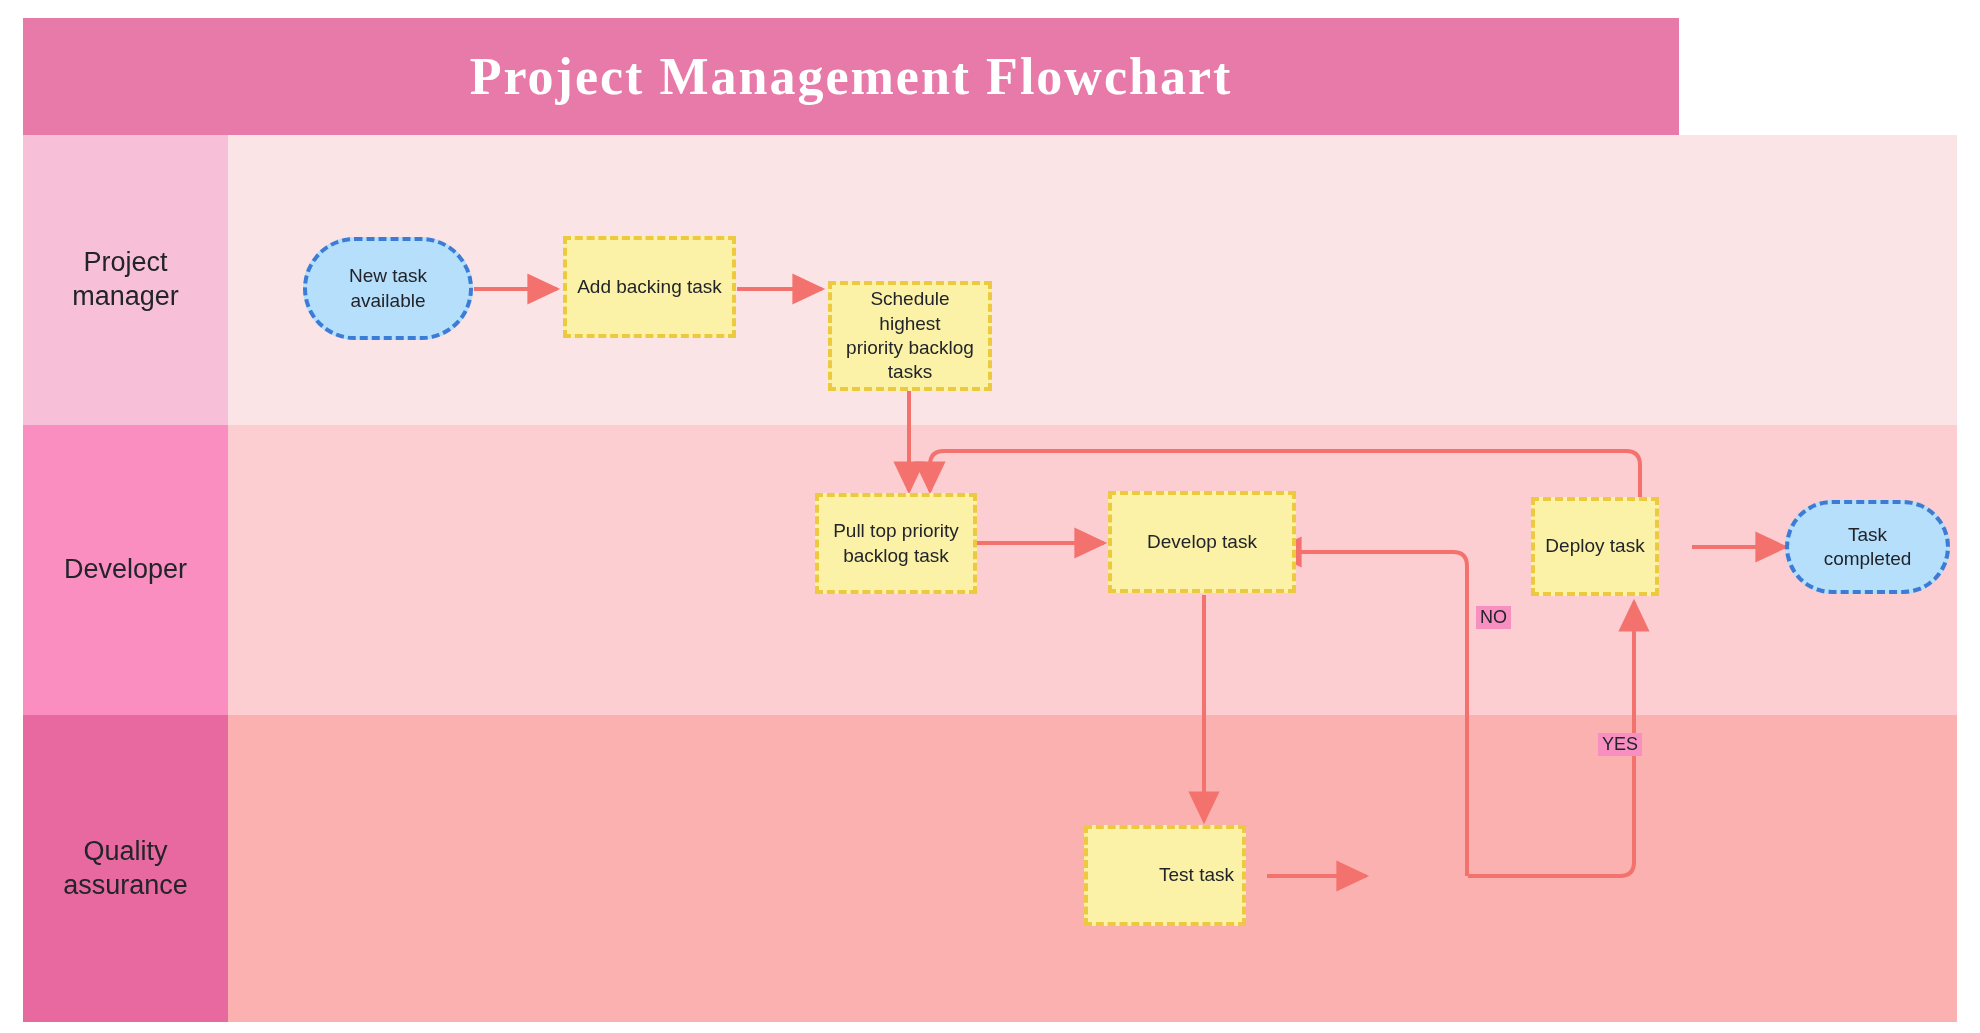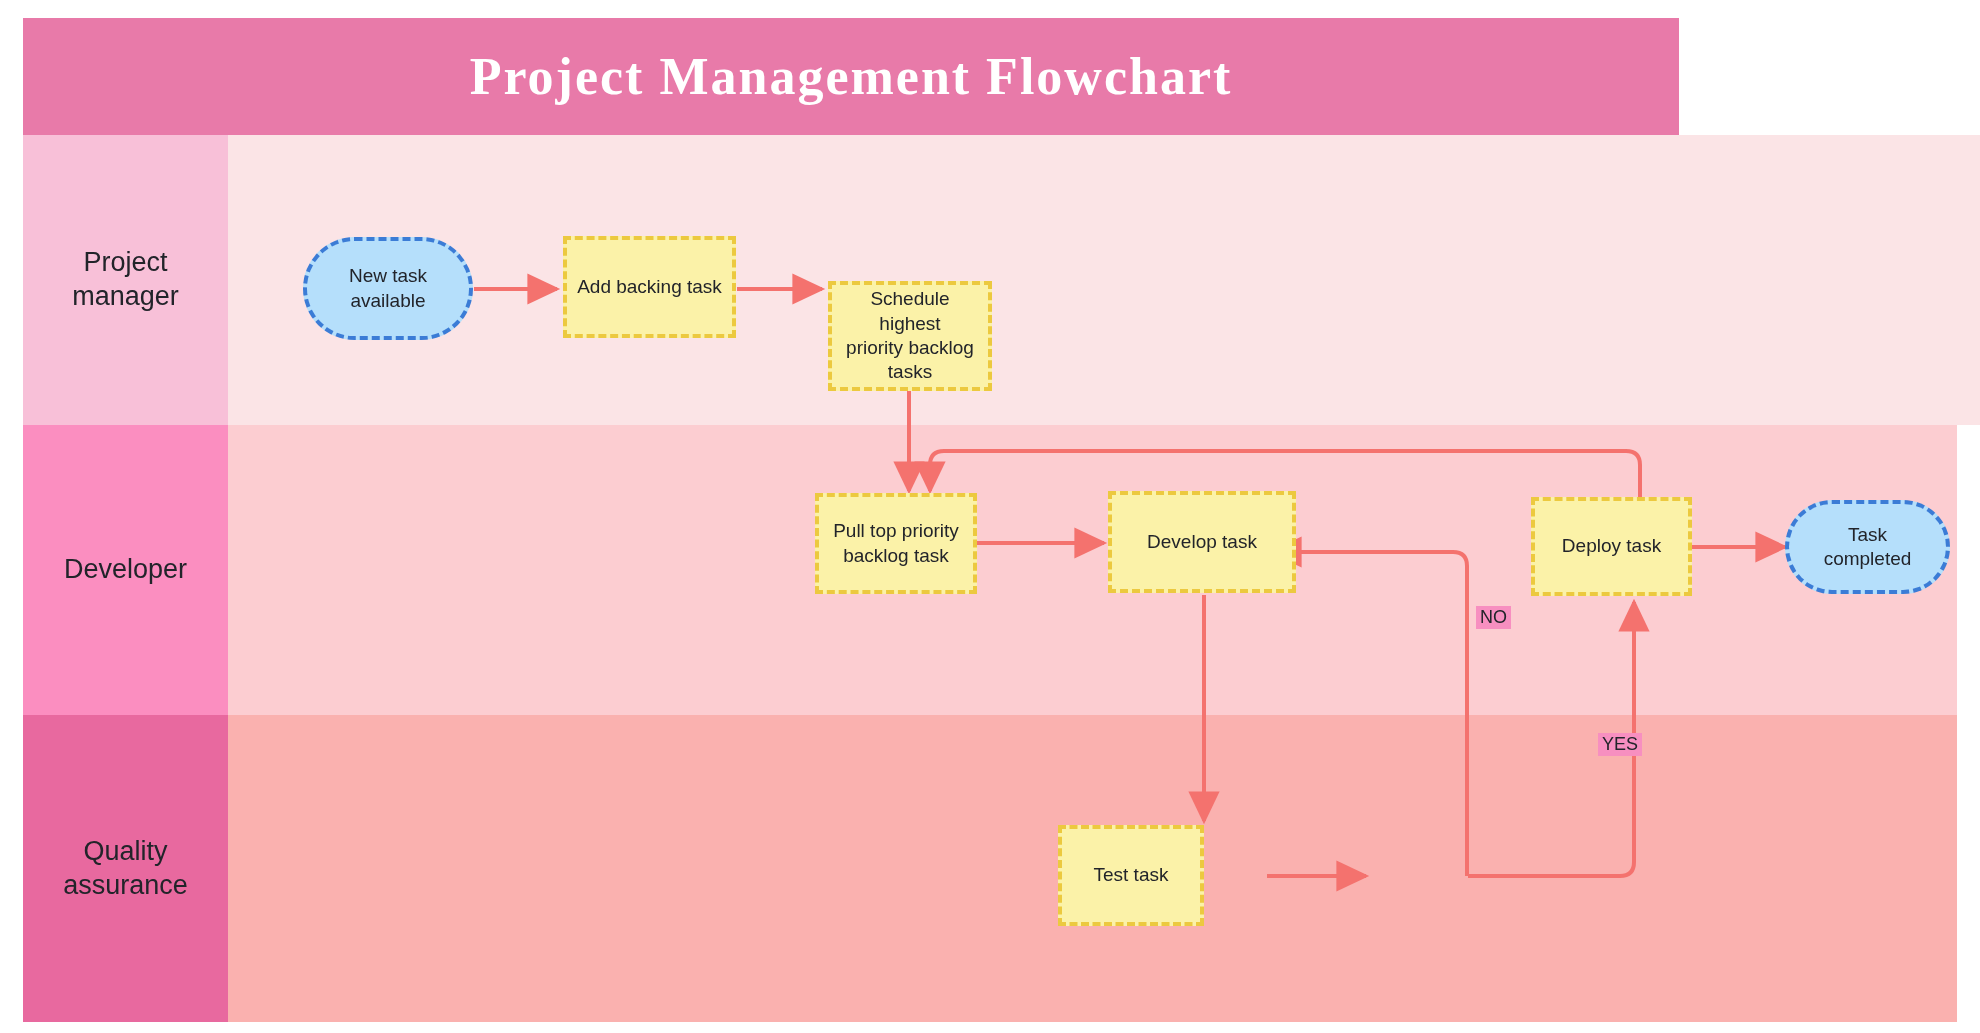--- a/index.html
+++ b/index.html
@@ -19,21 +19,21 @@
   
   .lane{position:absolute;left:23px;width:1934px;}
   .lane-label{
     position:absolute;left:0;top:0;width:205px;height:100%;
     display:flex;align-items:center;justify-content:center;
     text-align:center;color:#22242a;font-size:27px;line-height:1.25;
     padding:0 6px;box-sizing:border-box;
   }
   .lane-body{position:absolute;left:205px;top:0;right:0;height:100%;}
 
-  #lane-pm{top:135px;height:290px;padding-left:24px;}
+  #lane-pm{top:135px;height:290px;}
   #lane-pm .lane-label{background:#f8c0d8;}
   #lane-pm .lane-body{background:#fbe4e6;}
 
   #lane-dev{top:425px;height:290px;}
   #lane-dev .lane-label{background:#fb8ec0;}
   #lane-dev .lane-body{background:#fccdd1;}
 
   #lane-qa{top:715px;height:307px;}
   #lane-qa .lane-label{background:#e8699f;}
   #lane-qa .lane-body{background:#fab1af;}
@@ -134,30 +134,30 @@
 
   <div class="node process" style="left:815px;top:493px;width:162px;height:101px;">
     <span style="white-space:pre-line;">Pull top priority
 backlog task</span>
   </div>
 
   <div class="node process" style="left:1108px;top:491px;width:188px;height:102px;">
     <span style="white-space:pre-line;">Develop task</span>
   </div>
 
-  <div class="node process" style="left:1531px;top:497px;width:161px;height:99px;">
+  <div class="node process" style="left:1531px;top:497px;width:128px;height:99px;">
     <span style="white-space:pre-line;">Deploy task</span>
   </div>
 
   <div class="node terminator" style="left:1785px;top:500px;width:165px;height:94px;">
     <span style="white-space:pre-line;">Task
 completed</span>
   </div>
 
-  <div class="node process" style="left:1058px;top:825px;width:146px;height:101px;">
+  <div class="node process" style="left:1084px;top:825px;width:162px;height:101px;justify-content:flex-end;">
     <span style="white-space:pre-line;">Test task</span>
   </div>
 
 
   <div class="edge-label" style="left:1432px;top:606px;margin-left:44px;">NO</div>
   <div class="edge-label" style="left:1598px;top:713px;margin-top:20px;">YES</div>
 
 </div>
 
 </body></html>

